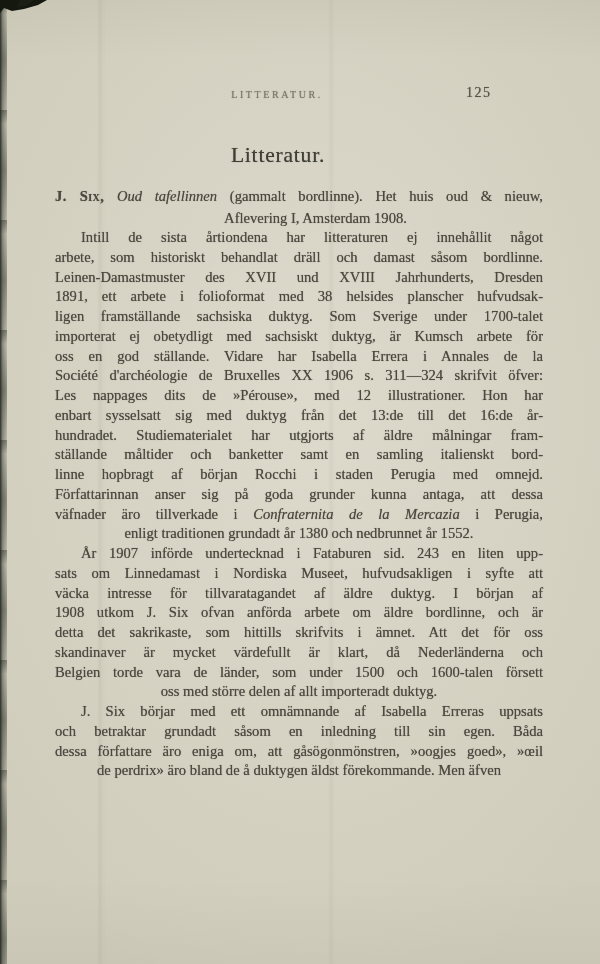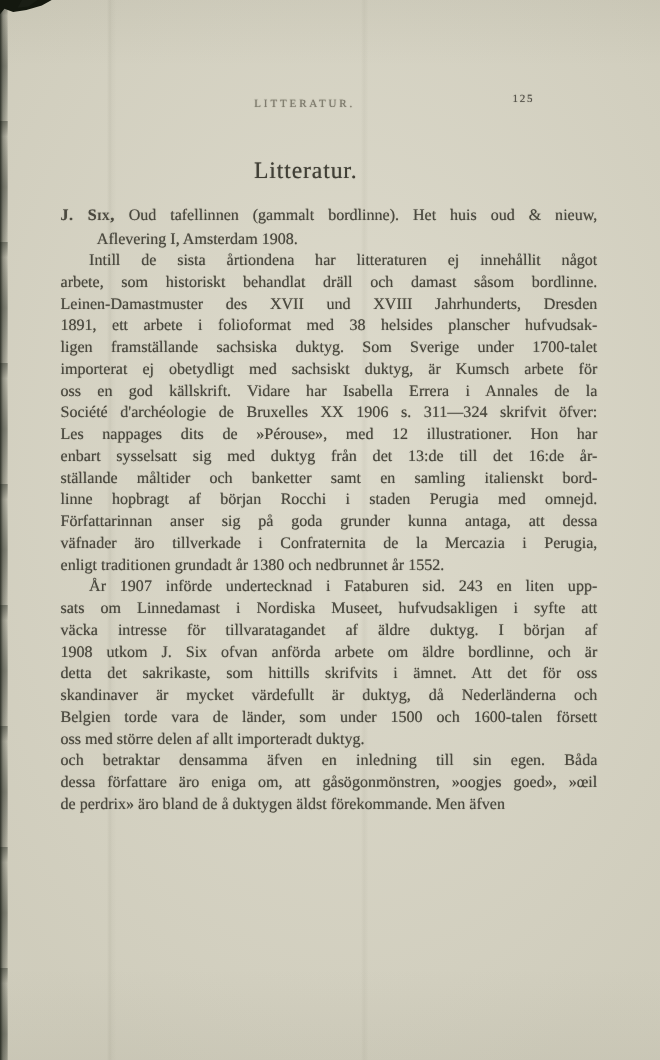--- a/index.html
+++ b/index.html
@@ -29,44 +29,44 @@
   .corner-blot { position: absolute; left: 0; top: 0; }
   .running-head {
     position: absolute; top: 89px; left: 277px; transform: translateX(-50%);
     font-size: 10px; letter-spacing: 2.6px;
     color: #7e7b6d;
     text-shadow: 0 0 1px rgba(126,123,109,0.9);
     white-space: nowrap;
   }
   .page-number {
     position: absolute; top: 85px; left: 466px;
-    font-size: 10px; letter-spacing: 1.5px; color: #55534a;
+    font-size: 14px; letter-spacing: 1.5px; color: #55534a;
     text-shadow: 0 0 0.8px rgba(85,83,74,0.8);
   }
   .page-title {
     position: absolute; top: 143px; left: 278px; transform: translateX(-50%);
     font-size: 21.5px; letter-spacing: 0.8px; color: #403f36;
     text-shadow: 0 0 0.8px rgba(64,63,54,0.75);
     white-space: nowrap;
   }
   .biblio {
     position: absolute; top: 186px; left: 55px; width: 488px;
     font-size: 14.6px; line-height: 21.5px;
     text-shadow: 0 0 0.8px rgba(75,73,63,0.75);
   }
   .body-text {
     position: absolute; top: 228px; left: 55px; width: 488px;
     font-size: 14.6px; line-height: 19.75px;
     text-shadow: 0 0 0.8px rgba(75,73,63,0.75);
   }
-  .line { white-space: normal; }
+  .line { white-space: normal; text-align: center; }
   .line.just { text-align: justify; text-align-last: justify; }
   .line.indent { text-indent: 26px; }
   .line.hang { padding-left: 33px; }
-  .it { }
+  .it { font-style: italic; }
   .sc { font-variant: small-caps; font-weight: 600; letter-spacing: 0.4px; }
 </style>
 </head>
 <body>
 
 <div class="page">
 
   <div class="scan-left-edge"></div>
 
   <svg class="corner-blot" width="60" height="20" viewBox="0 0 60 20" aria-hidden="true">
@@ -85,35 +85,37 @@
       <div class="line hang"><span>Aflevering I, Amsterdam 1908.</span></div>
     </div>
 
   <div class="body-text" id="body-text">
       <div class="line  indent just"><span>Intill de sista årtiondena har litteraturen ej innehållit något</span></div>
       <div class="line  just"><span>arbete, som historiskt behandlat dräll och damast såsom bordlinne.</span></div>
       <div class="line  just"><span>Leinen-Damastmuster des XVII und XVIII Jahrhunderts, Dresden</span></div>
       <div class="line  just"><span>1891, ett arbete i folioformat med 38 helsides planscher hufvudsak-</span></div>
       <div class="line  just"><span>ligen framställande sachsiska duktyg. Som Sverige under 1700-talet</span></div>
       <div class="line  just"><span>importerat ej obetydligt med sachsiskt duktyg, är Kumsch arbete för</span></div>
-      <div class="line  just"><span>oss en god källskrift.  Vidare har Isabella Errera i Annales de la</span></div>
+      <div class="line  just"><span>oss en god ställande.  Vidare har Isabella Errera i Annales de la</span></div>
       <div class="line  just"><span>Société d'archéologie de Bruxelles XX 1906 s. 311—324 skrifvit öfver:</span></div>
       <div class="line  just"><span>Les nappages dits de »Pérouse», med 12 illustrationer.  Hon har</span></div>
       <div class="line  just"><span>enbart sysselsatt sig med duktyg från det 13:de till det 16:de år-</span></div>
+      <div class="line  just"><span>hundradet.  Studiematerialet har utgjorts af äldre målningar fram-</span></div>
       <div class="line  just"><span>ställande måltider och banketter samt en samling italienskt bord-</span></div>
       <div class="line  just"><span>linne hopbragt af början Rocchi i staden Perugia med omnejd.</span></div>
       <div class="line  just"><span>Författarinnan anser sig på goda grunder kunna antaga, att dessa</span></div>
       <div class="line  just"><span>väfnader äro tillverkade i </span><span class="it">Confraternita de la Mercazia</span><span> i Perugia,</span></div>
       <div class="line"><span>enligt traditionen grundadt år 1380 och nedbrunnet år 1552.</span></div>
       <div class="line  indent just"><span>År 1907 införde undertecknad i Fataburen sid. 243 en liten upp-</span></div>
       <div class="line  just"><span>sats om Linnedamast i Nordiska Museet, hufvudsakligen i syfte att</span></div>
       <div class="line  just"><span>väcka intresse för tillvaratagandet af äldre duktyg.  I början af</span></div>
       <div class="line  just"><span>1908 utkom J. Six ofvan anförda arbete om äldre bordlinne, och är</span></div>
       <div class="line  just"><span>detta det sakrikaste, som hittills skrifvits i ämnet.  Att det för oss</span></div>
-      <div class="line  just"><span>skandinaver är mycket värdefullt är duktyg, då Nederländerna och</span></div>
+      <div class="line  just"><span>skandinaver är mycket värdefullt är klart, då Nederländerna och</span></div>
       <div class="line  just"><span>Belgien torde vara de länder, som under 1500 och 1600-talen försett</span></div>
       <div class="line"><span>oss med större delen af allt importeradt duktyg.</span></div>
-      <div class="line  just"><span>och betraktar densamma äfven en inledning till sin egen.  Båda</span></div>
+      <div class="line  indent just"><span>J. Six börjar med ett omnämnande af Isabella Erreras uppsats</span></div>
+      <div class="line  just"><span>och betraktar grundadt såsom en inledning till sin egen.  Båda</span></div>
       <div class="line  just"><span>dessa författare äro eniga om, att gåsögonmönstren, »oogjes goed», »œil</span></div>
       <div class="line"><span>de perdrix» äro bland de å duktygen äldst förekommande.  Men äfven</span></div>
     </div>
 
 </div>
 
 </body></html>

